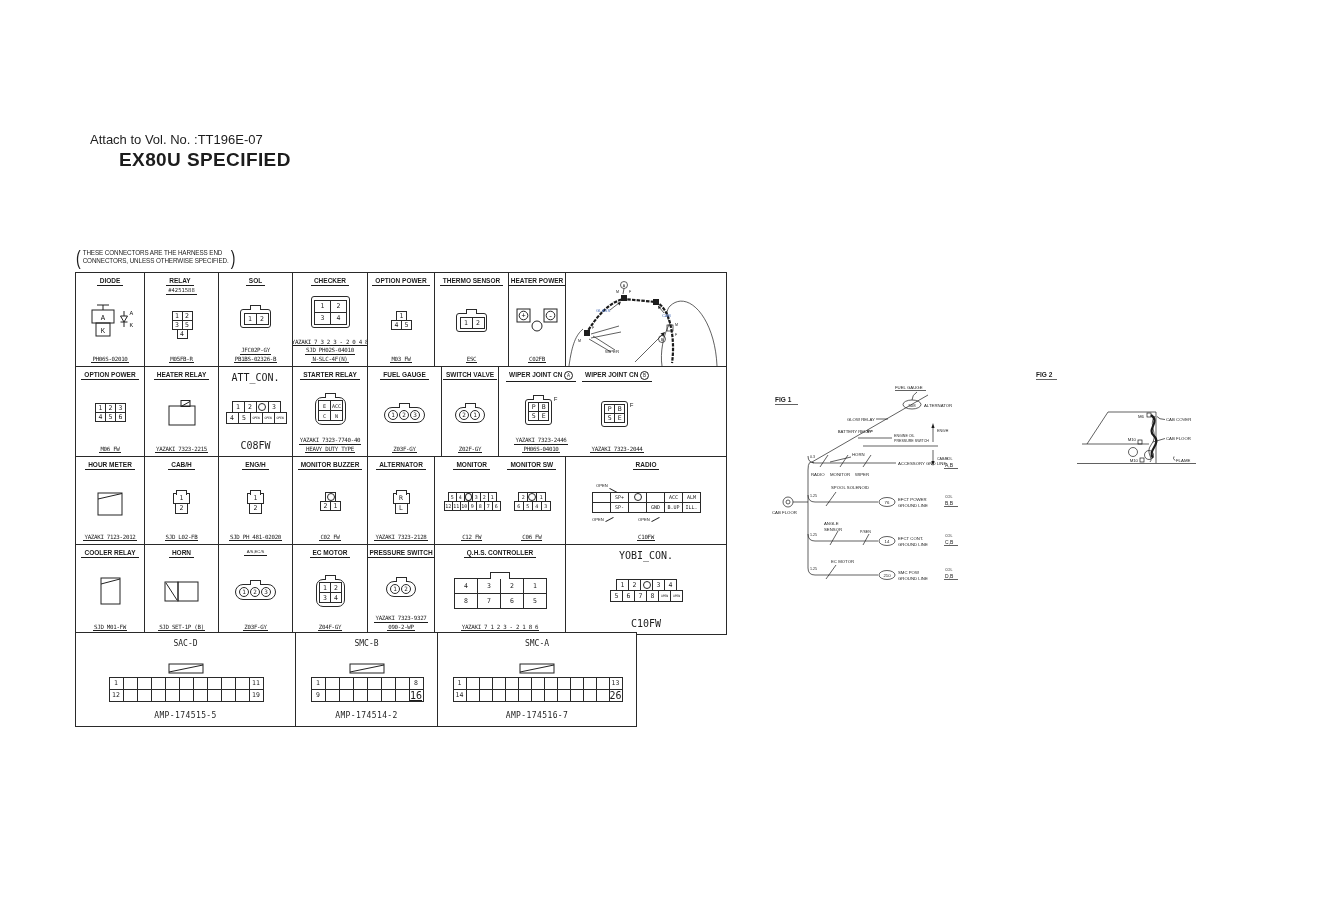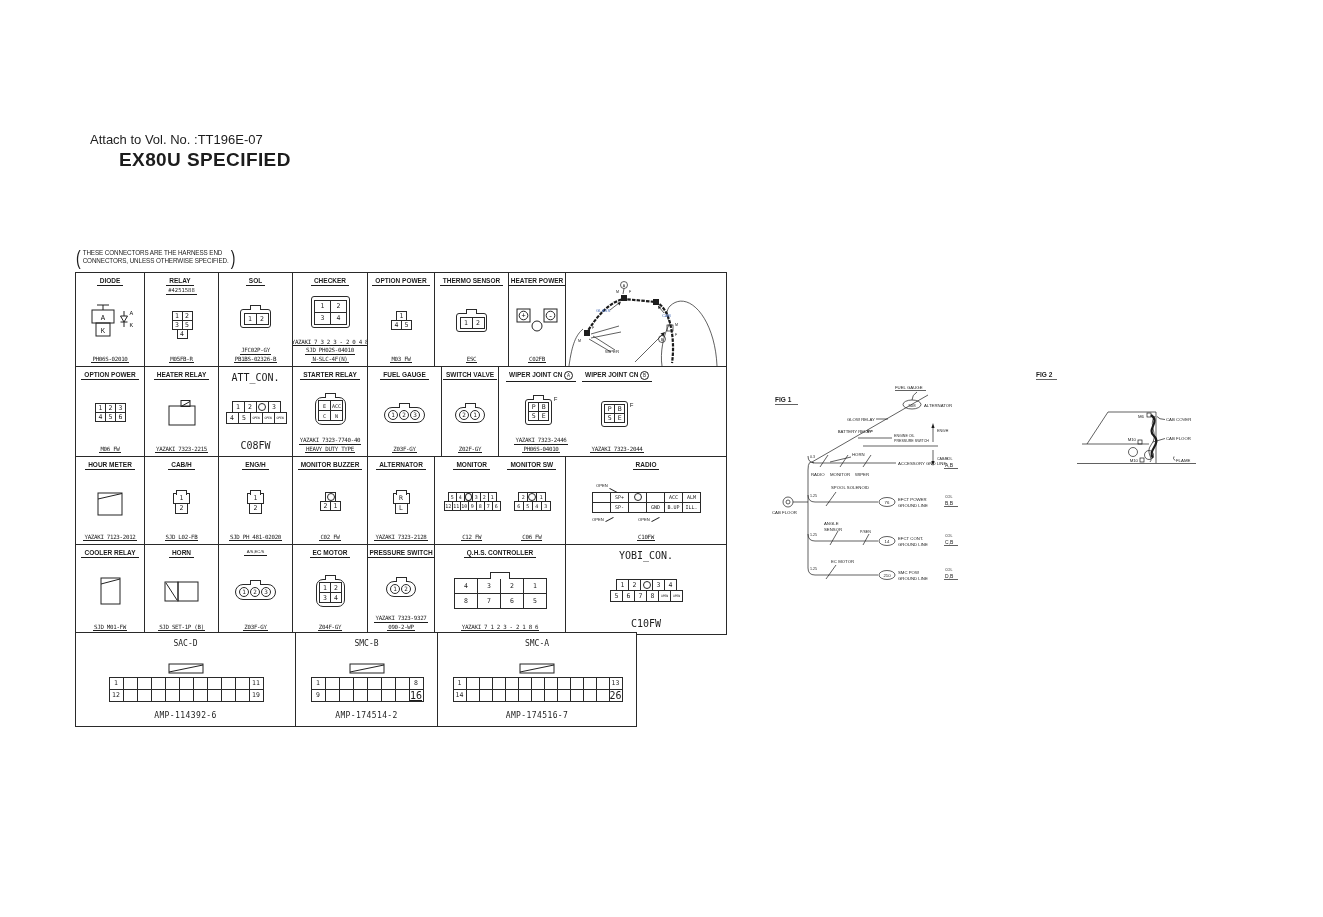--- a/index.html
+++ b/index.html
@@ -842,21 +842,21 @@
               <span class="pin" style="width: 15px; height: 13px; font-size: 6.5px;"></span>
               <span class="pin" style="width: 15px; height: 13px; font-size: 6.5px;"></span>
               <span class="pin" style="width: 15px; height: 13px; font-size: 6.5px;"></span>
               <span class="pin" style="width: 15px; height: 13px; font-size: 6.5px;"></span>
               <span class="pin" style="width: 15px; height: 13px; font-size: 6.5px;">19</span>
             </div>
           </div>
         </div>
       </div>
       <div class="cfoots">
-        <span class="cfoot-mono">AMP-114392-6</span>
+        <span class="cfoot-mono">AMP-174515-5</span>
       </div>
     </div>
     <div class="cell bcell" style="width: 142px;">
       <div class="chead">
         <div class="ctitle-mono"><span>SMC-B</span></div>
       </div>
       <div class="cmid">
         <div class="ampwrap">
           <div class="amptab"><svg width="38" height="11">
               <g fill="none" stroke="#232323" stroke-width="1">

